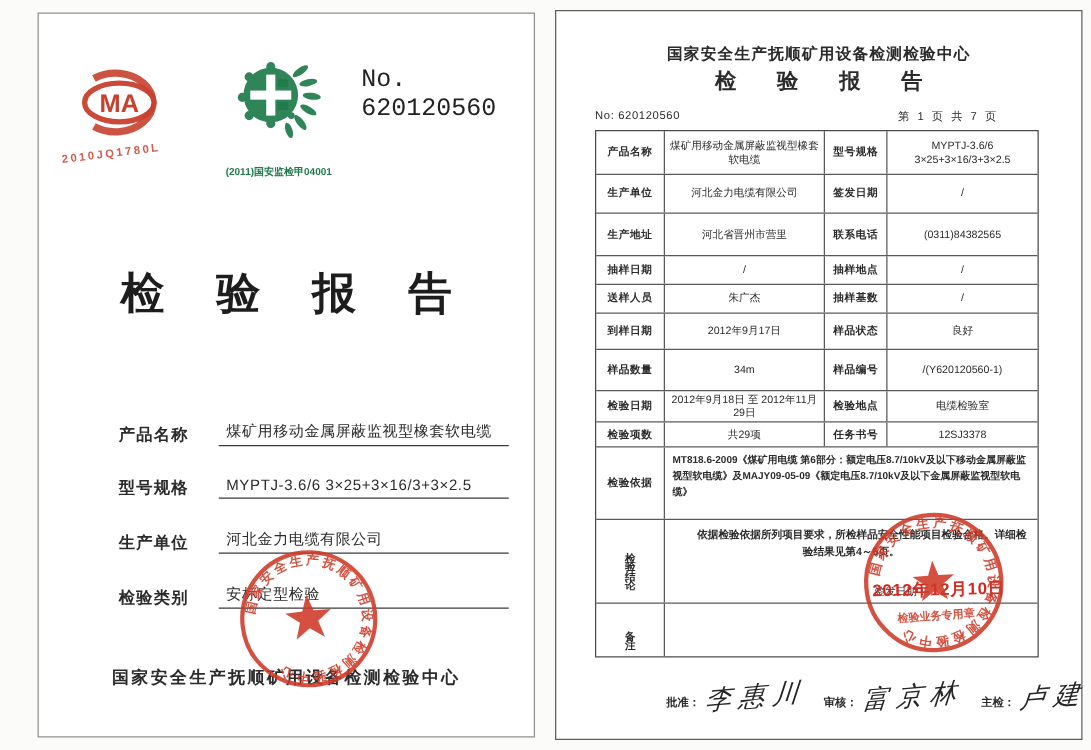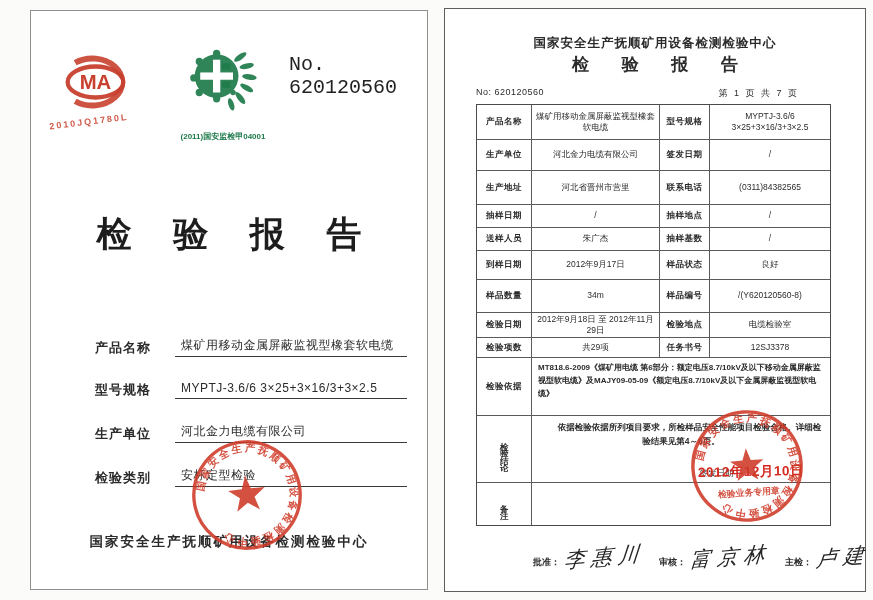--- a/index.html
+++ b/index.html
@@ -198,21 +198,21 @@
     <div class="trow r5">
       <div class="tc lbl">到样日期</div>
       <div class="tc">2012年9月17日</div>
       <div class="tc lbl">样品状态</div>
       <div class="tc">良好</div>
     </div>
     <div class="trow r6">
       <div class="tc lbl">样品数量</div>
       <div class="tc">34m</div>
       <div class="tc lbl">样品编号</div>
-      <div class="tc">/(Y620120560-8)</div>
+      <div class="tc">/(Y620120560-1)</div>
     </div>
     <div class="trow r7">
       <div class="tc lbl">检验日期</div>
       <div class="tc">2012年9月18日 至 2012年11月29日</div>
       <div class="tc lbl">检验地点</div>
       <div class="tc">电缆检验室</div>
     </div>
     <div class="trow r8">
       <div class="tc lbl">检验项数</div>
       <div class="tc">共29项</div>

